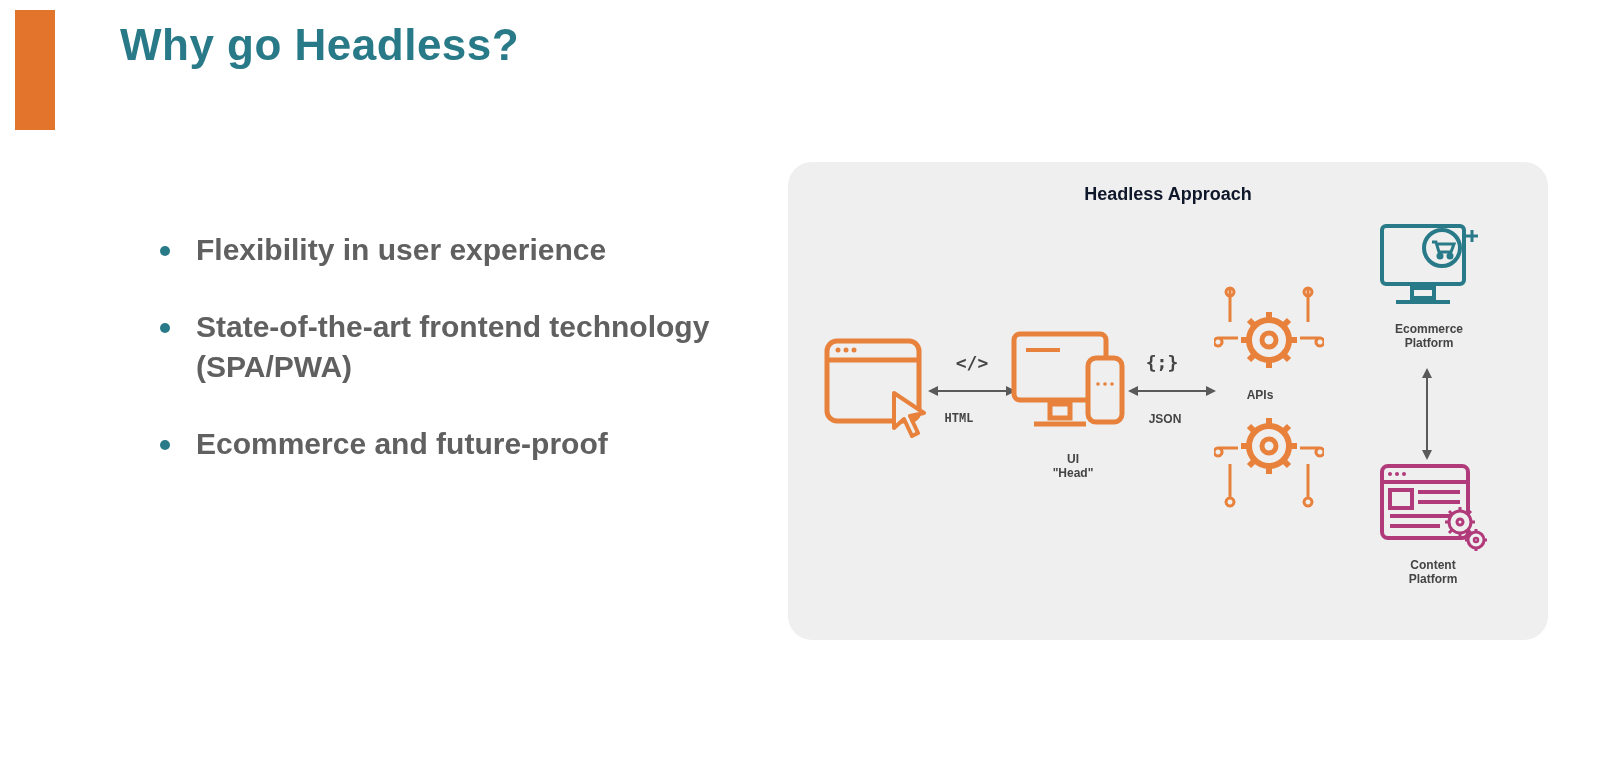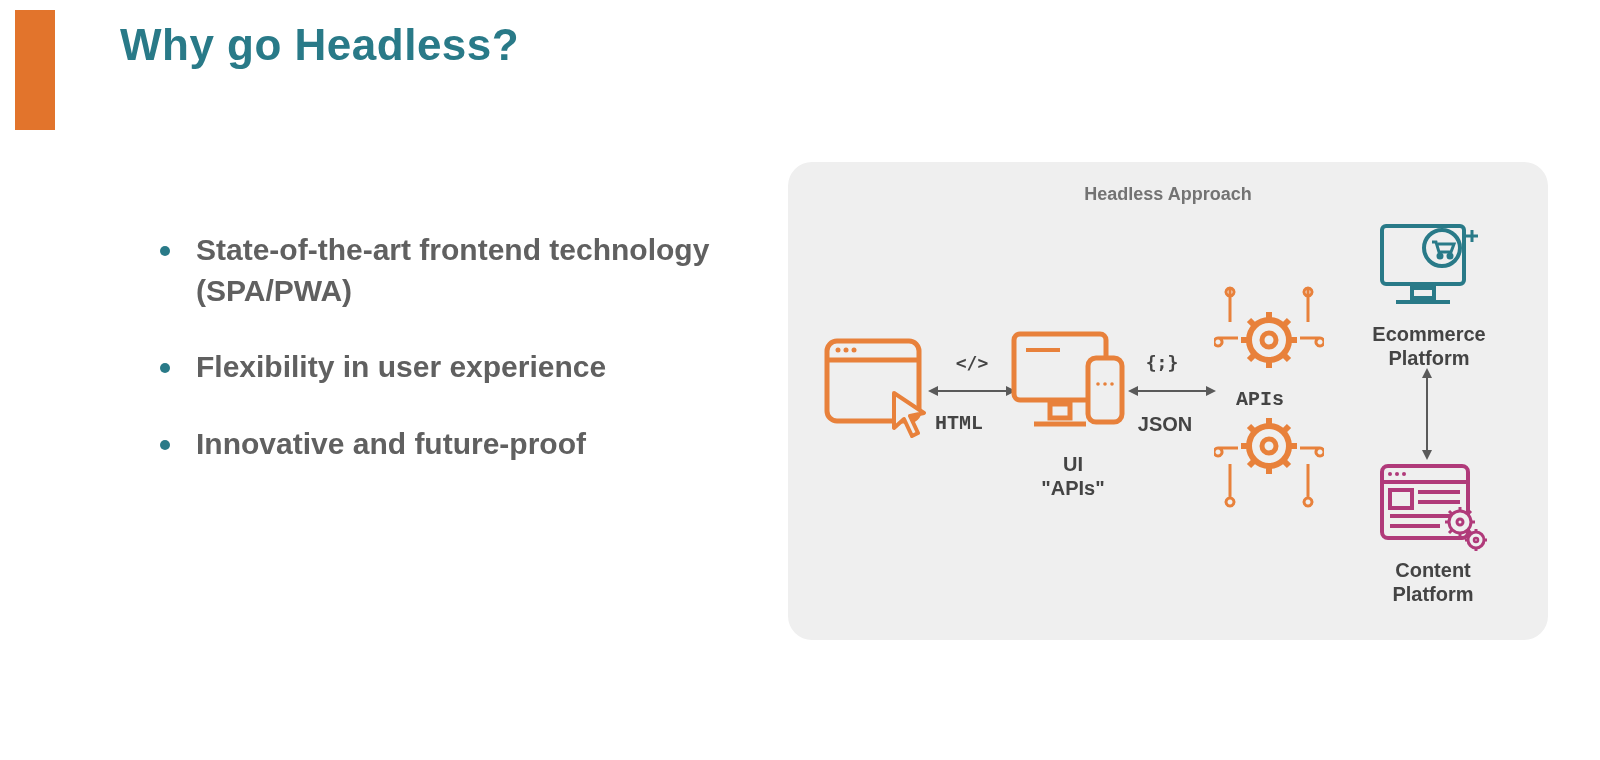--- a/index.html
+++ b/index.html
@@ -79,25 +79,25 @@
     background:var(--panel);
     border-radius:24px;
   }
   .panel-title{
     position:absolute;
     left:0; right:0;
     top:22px;
     text-align:center;
     font-size:18px;
     font-weight:700;
-    color:#737373;
+    color:#0f172a;
   }
   .node-label{
     color:#444;
-    font-size:20px;
+    font-size:12px;
     font-weight:700;
     text-align:center;
     line-height:1.2;
   }
   .small-glyph{
     color:#444;
     font-size:18px;
     font-weight:700;
     text-align:center;
     font-family:Consolas, monospace;
@@ -107,45 +107,45 @@
   .browser-icon   {position:absolute; left:36px;  top:176px;}
   .html-glyph     {position:absolute; left:164px; top:190px; width:40px;}
   .html-label     {position:absolute; left:136px; top:250px; width:70px;font-family:Liberation Mono, monospace;}
   .arrow-1        {position:absolute; left:140px; top:222px;}
   .ui-head-icon   {position:absolute; left:222px; top:168px;}
   .ui-head-label  {position:absolute; left:240px; top:290px; width:90px;}
   .arrow-2        {position:absolute; left:340px; top:222px;}
   .json-glyph     {position:absolute; left:352px; top:190px; width:44px;}
   .json-label     {position:absolute; left:342px; top:250px; width:70px;text-align:center;}
   .apis-icon      {position:absolute; left:426px; top:116px;}
-  .apis-label     {position:absolute; left:442px; top:226px; width:60px;font-family:Liberation Mono, monospace;}
+  .apis-label     {position:absolute; left:442px; top:226px; width:60px;}
   .ecom-icon      {position:absolute; left:590px; top:54px;}
   .ecom-label     {position:absolute; left:576px; top:160px; width:130px;}
   .arrow-v        {position:absolute; left:632px; top:206px;}
   .content-icon   {position:absolute; left:590px; top:300px;}
   .content-label  {position:absolute; left:590px; top:396px; width:110px;}
 </style>
 </head>
 <body>
 
 <div class="accent-bar"></div>
 <div class="title">Why go Headless?</div>
 
 <div class="bullets">
   <div class="bullet">
     <div class="dot"></div>
-    <div class="bullet-text">State-of-the-art frontend technology (SPA/PWA)</div>
+    <div class="bullet-text">Flexibility in user experience</div>
   </div>
   <div class="bullet">
     <div class="dot"></div>
-    <div class="bullet-text">Flexibility in user experience</div>
+    <div class="bullet-text">State-of-the-art frontend technology (SPA/PWA)</div>
   </div>
   <div class="bullet">
     <div class="dot"></div>
-    <div class="bullet-text">Innovative and future-proof</div>
+    <div class="bullet-text">Ecommerce and future-proof</div>
   </div>
 </div>
 
 <div class="panel">
   <div class="panel-title">Headless Approach</div>
 
   <div class="browser-icon">
     <svg width="110" height="100" viewBox="0 0 110 100">
       <rect x="3" y="3" width="92" height="80" rx="10" fill="none" stroke="#E8813B" stroke-width="5"></rect>
       <line x1="3" y1="22" x2="95" y2="22" stroke="#E8813B" stroke-width="5"></line>
@@ -176,21 +176,21 @@
       <rect x="40" y="74" width="20" height="14" fill="none" stroke="#E8813B" stroke-width="5"></rect>
       <line x1="24" y1="94" x2="76" y2="94" stroke="#E8813B" stroke-width="5"></line>
 
       <rect x="78" y="28" width="34" height="64" rx="8" fill="#EFEFEF" stroke="#E8813B" stroke-width="5"></rect>
       <circle cx="88" cy="54" r="1.8" fill="#E8813B"></circle>
       <circle cx="95" cy="54" r="1.8" fill="#E8813B"></circle>
       <circle cx="102" cy="54" r="1.8" fill="#E8813B"></circle>
     </svg>
   </div>
   <div class="node-label ui-head-label" style="white-space:pre-line;">UI
-"APIs"</div>
+"Head"</div>
 
   <div class="arrow-2">
     <svg width="88" height="14" viewBox="0 0 88 14">
       <line x1="6" y1="7" x2="82" y2="7" stroke="#5A5A5A" stroke-width="2"></line>
       <polygon points="0,7 10,2 10,12" fill="#5A5A5A"></polygon>
       <polygon points="88,7 78,2 78,12" fill="#5A5A5A"></polygon>
     </svg>
   </div>
 
   <div class="small-glyph json-glyph">{;}</div>

